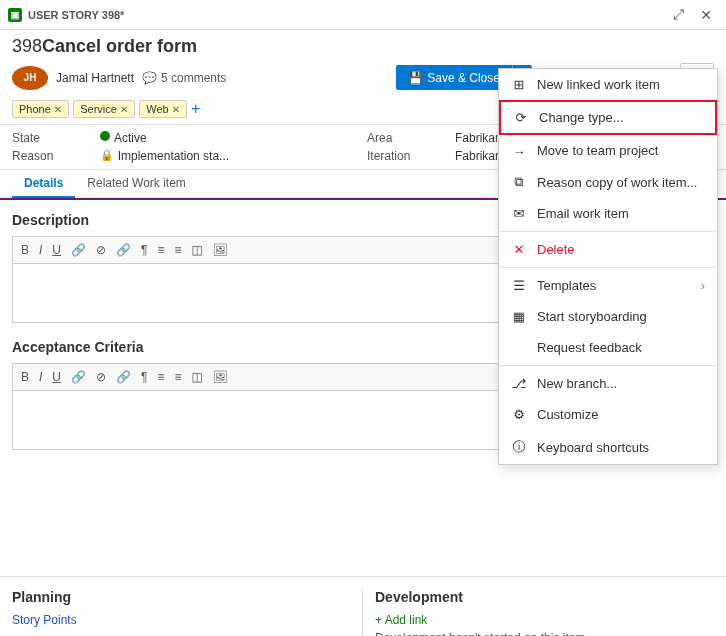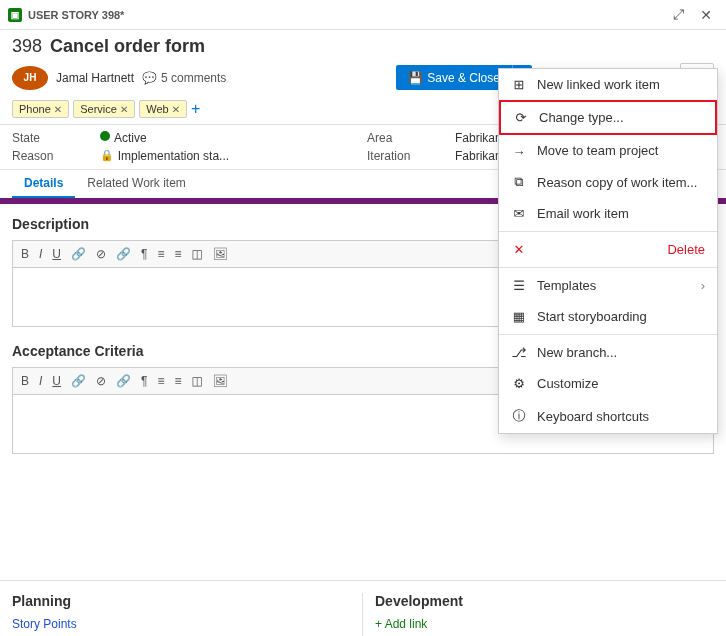--- a/index.html
+++ b/index.html
@@ -17,21 +17,21 @@
     }
     .title-bar-left { display: flex; align-items: center; gap: 6px; font-size: 11px; color: #555; font-weight: 600; }
     .title-bar-right { display: flex; align-items: center; gap: 4px; }
     .title-bar-icon { width: 14px; height: 14px; background: #107c10; border-radius: 2px; display: inline-flex; align-items: center; justify-content: center; color: #fff; font-size: 9px; }
 
     
     .header {
       padding: 6px 12px 4px;
       border-bottom: 1px solid #e0e0e0;
     }
-    .work-item-title { display: flex; align-items: flex-start; gap: 8px; margin-bottom: 6px; }
+    .work-item-title { display: flex; align-items: flex-start; gap: 0; margin-bottom: 6px; }
     .work-item-id { font-size: 18px; color: #333; font-weight: 400; }
     .work-item-name { font-size: 18px; color: #333; font-weight: 700; }
 
     
     .toolbar { display: flex; align-items: center; gap: 8px; margin-bottom: 6px; }
     .avatar { width: 36px; height: 24px; border-radius: 50%; background: #c75300; color: #fff; font-size: 10px; display: flex; align-items: center; justify-content: center; font-weight: 600; }
     .author-name { font-size: 12px; color: #333; }
     .comments-btn { display: flex; align-items: center; gap: 4px; color: #555; font-size: 12px; border: none; background: none; cursor: pointer; }
     .spacer { flex: 1; }
     .save-close-btn { background: #0078d4; color: #fff; border: none; border-radius: 2px; padding: 5px 12px; font-size: 12px; cursor: pointer; display: flex; align-items: center; gap: 4px; }
@@ -47,21 +47,21 @@
 
     
     .fields-section { padding: 6px 12px; border-bottom: 1px solid #e0e0e0; }
     .fields-grid { display: grid; grid-template-columns: 80px 1fr 80px 1fr; gap: 4px 8px; align-items: center; }
     .field-label { color: #555; font-size: 12px; }
     .field-value { font-size: 12px; color: #333; display: flex; gap: 4px; }
     .status-dot { width: 10px; height: 10px; border-radius: 50%; background: #107c10; display: inline-block; }
     .lock-icon { color: #888; font-size: 11px; }
 
     
-    .tabs { display: flex; border-bottom: 6px solid #701a75; padding: 0 12px; background: #fff; }
+    .tabs { display: flex; border-bottom: 2px solid #701a75; padding: 0 12px; background: #fff; }
     .tab { padding: 6px 12px; font-size: 12px; cursor: pointer; color: #555; border-bottom: 2px solid transparent; }
     .tab.active { color: #0078d4; border-bottom-color: #0078d4; font-weight: 600; }
 
     
     .content { padding: 12px; overflow-y: auto; height: calc(636px - 260px); }
     .section-title { font-size: 14px; font-weight: 600; color: #333; margin-bottom: 8px; }
     .editor-toolbar { display: flex; align-items: center; gap: 2px; padding: 4px; border: 1px solid #ccc; border-bottom: none; background: #f8f8f8; }
     .editor-btn { background: none; border: none; cursor: pointer; padding: 2px 4px; font-size: 12px; color: #555; }
     .editor-area { border: 1px solid #ccc; min-height: 60px; padding: 8px; background: #fff; }
 
@@ -264,32 +264,36 @@
     <span class="menu-icon">⧉</span>
     <span class="menu-label">Reason copy of work item...</span>
   </div>
   <div class="menu-item">
     <span class="menu-icon">✉</span>
     <span class="menu-label">Email work item</span>
   </div>
   <div class="menu-divider"></div>
   <div class="menu-item">
     <span class="menu-icon delete-icon">✕</span>
-    <span class="menu-label" style="color:#e81123;text-align:right;">Delete</span>
+    <span class="menu-label" style="color:#e81123;">Delete</span>
   </div>
   <div class="menu-divider"></div>
   <div class="menu-item">
     <span class="menu-icon">☰</span>
     <span class="menu-label">Templates</span>
     <span class="chevron">›</span>
   </div>
   <div class="menu-item">
     <span class="menu-icon">▦</span>
     <span class="menu-label">Start storyboarding</span>
   </div>
+  <div class="menu-item">
+    <span class="menu-icon">&nbsp;</span>
+    <span class="menu-label">Request feedback</span>
+  </div>
   <div class="menu-divider"></div>
   <div class="menu-item">
     <span class="menu-icon">⎇</span>
     <span class="menu-label">New branch...</span>
   </div>
   <div class="menu-item">
     <span class="menu-icon">⚙</span>
     <span class="menu-label">Customize</span>
   </div>
   <div class="menu-item">

